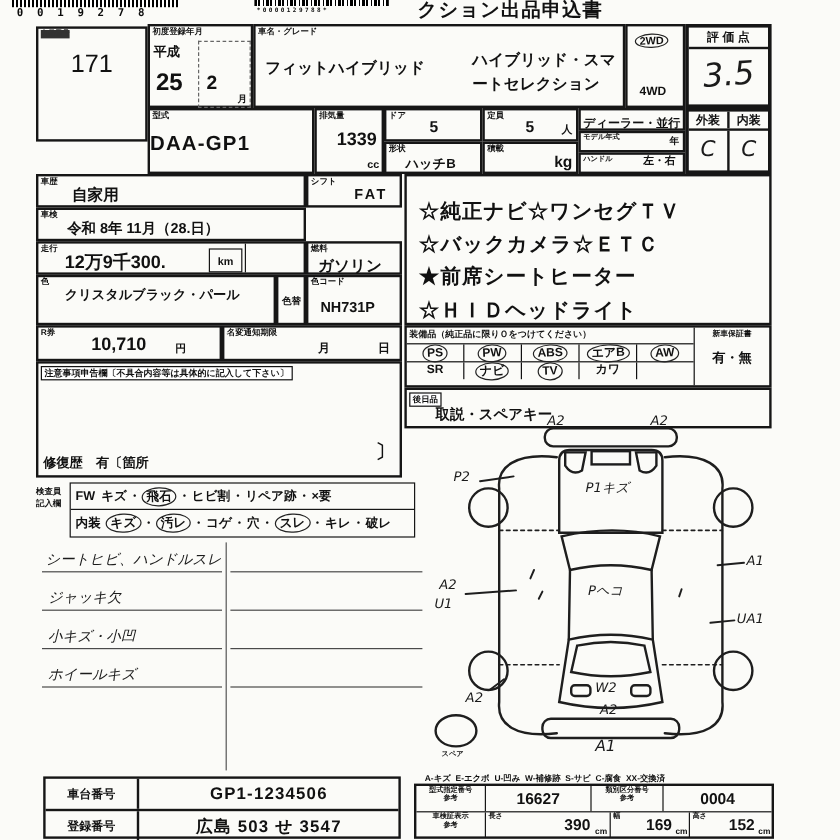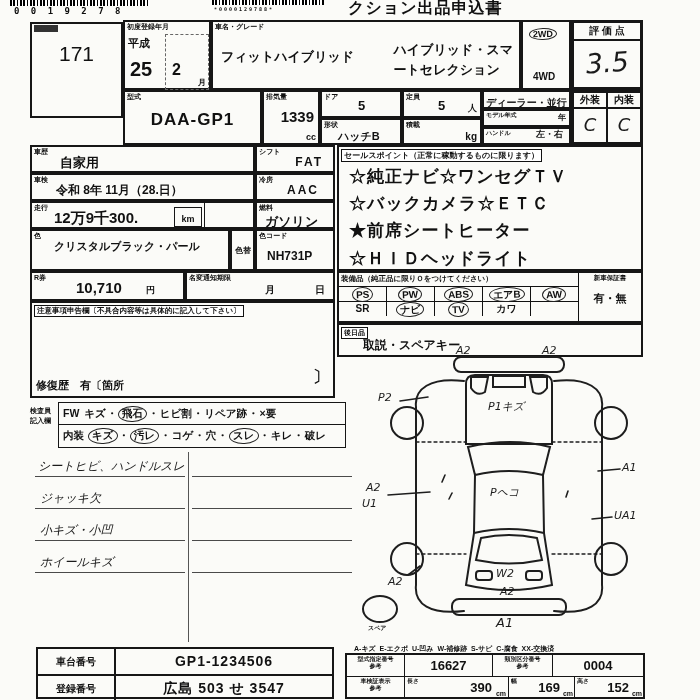--- a/index.html
+++ b/index.html
@@ -68,21 +68,21 @@
     <span class="abs" style="left:10px;bottom:6px;font-size:10px;font-weight:bold;">4WD</span>
   </div>
 
   <div class="box" style="left:571px;top:20px;width:72px;height:70px;border-width:3px;">
     <div style="border-bottom:2px solid #161616;text-align:center;font-size:10px;font-weight:bold;padding:1px 0;">評 価 点</div>
     <div class="hw" style="text-align:center;font-size:27px;padding-top:6px;transform:rotate(-4deg);">3.5</div>
   </div>
 
   <div class="box" style="left:123px;top:90px;width:139px;height:55px;">
     <span class="lbl">型式</span>
-    <div class="abs" style="left:0;right:0;top:18px;text-align:center;font-size:17px;font-weight:bold;letter-spacing:1px;">DAA-GP1</div>
+    <div class="abs" style="left:0;right:0;top:18px;font-size:17px;font-weight:bold;letter-spacing:1px;">DAA-GP1</div>
   </div>
 
   <div class="box" style="left:262px;top:90px;width:58px;height:55px;">
     <span class="lbl">排気量</span>
     <div class="abs" style="left:0;right:4px;top:16px;text-align:right;font-size:15px;font-weight:bold;">1339</div>
     <span class="abs" style="right:2px;bottom:1px;font-size:9px;font-weight:bold;">cc</span>
   </div>
 
   <div class="box" style="left:320px;top:90px;width:82px;height:28px;">
     <span class="lbl">ドア</span>
@@ -92,21 +92,21 @@
     <span class="lbl">形状</span>
     <span class="abs" style="left:16px;top:9px;font-size:11px;font-weight:bold;">ハッチB</span>
   </div>
   <div class="box" style="left:402px;top:90px;width:80px;height:28px;">
     <span class="lbl">定員</span>
     <span class="abs" style="left:34px;top:6px;font-size:13px;font-weight:bold;">5</span>
     <span class="abs" style="right:3px;bottom:1px;font-size:9px;font-weight:bold;">人</span>
   </div>
   <div class="box" style="left:402px;top:118px;width:80px;height:27px;">
     <span class="lbl">積載</span>
-    <span class="abs" style="right:3px;bottom:1px;font-size:10px;font-weight:bold;margin-left:32px;">kg</span>
+    <span class="abs" style="right:3px;bottom:1px;font-size:13px;font-weight:bold;margin-left:32px;">kg</span>
   </div>
 
   <div class="box" style="left:482px;top:90px;width:89px;height:19px;">
     <div style="font-size:10px;font-weight:bold;text-align:center;padding-top:4px;">ディーラー・並行</div>
   </div>
   <div class="box" style="left:482px;top:109px;width:89px;height:18px;">
     <span class="lbl" style="font-size:6px;">モデル年式</span>
     <span class="abs" style="right:3px;bottom:2px;font-size:8px;font-weight:bold;">年</span>
   </div>
   <div class="box" style="left:482px;top:127px;width:89px;height:18px;">
@@ -130,24 +130,20 @@
     <span class="abs" style="left:28px;top:7px;font-size:13px;font-weight:bold;">自家用</span>
   </div>
   <div class="box" style="left:255px;top:145px;width:80px;height:28px;">
     <span class="lbl">シフト</span>
     <span class="abs" style="right:10px;top:8px;font-size:12px;font-weight:bold;letter-spacing:2px;">FAT</span>
   </div>
 
   <div class="box" style="left:30px;top:173px;width:225px;height:28px;">
     <span class="lbl">車検</span>
     <span class="abs" style="left:24px;top:7px;font-size:12px;font-weight:bold;white-space:nowrap;text-align:center;">令和 8年 11月（28.日）</span>
-  </div>
-  <div class="box" style="left:255px;top:173px;width:80px;height:28px;">
-    <span class="lbl">冷房</span>
-    <span class="abs" style="right:14px;top:8px;font-size:12px;font-weight:bold;letter-spacing:2px;">AAC</span>
   </div>
 
   <div class="box" style="left:30px;top:201px;width:225px;height:28px;">
     <span class="lbl">走行</span>
     <span class="abs" style="left:22px;top:6px;font-size:15px;font-weight:bold;">12万9千300.</span>
     <span class="abs" style="left:142px;top:4px;width:26px;height:18px;border:1.5px solid #161616;text-align:center;">
       <span style="font-size:9px;font-weight:bold;line-height:18px;">km</span>
     </span>
     <span class="abs" style="left:172px;top:0;bottom:0;width:0;border-left:1.5px solid #161616;"></span>
   </div>
@@ -179,21 +175,20 @@
     <span class="abs" style="right:8px;bottom:2px;font-size:10px;font-weight:bold;">日</span>
   </div>
 
   <div class="box" style="left:30px;top:301px;width:305px;height:97px;">
     <span class="tag abs" style="left:2px;top:2px;font-size:7.5px;">注意事項申告欄〔不具合内容等は具体的に記入して下さい〕</span>
     <span class="abs" style="left:4px;bottom:3px;font-size:11px;font-weight:bold;">修復歴　有〔箇所</span>
     <span class="abs" style="right:4px;bottom:8px;font-size:16px;font-weight:bold;">〕</span>
   </div>
 
   <div class="box" style="left:337px;top:145px;width:306px;height:126px;">
-    <span class="tag abs" style="left:2px;top:2px;font-size:8px;">セールスポイント（正常に稼動するものに限ります）</span>
     <div class="abs" style="left:10px;top:16px;right:4px;font-size:17px;font-weight:bold;line-height:1.6;letter-spacing:1px;">
       <div>☆純正ナビ☆ワンセグＴＶ</div>
       <div>☆バックカメラ☆ＥＴＣ</div>
       <div>★前席シートヒーター</div>
       <div>☆ＨＩＤヘッドライト</div>
     </div>
   </div>
 
   <div class="box" style="left:337px;top:271px;width:306px;height:52px;">
     <div style="display:flex;height:100%;">

